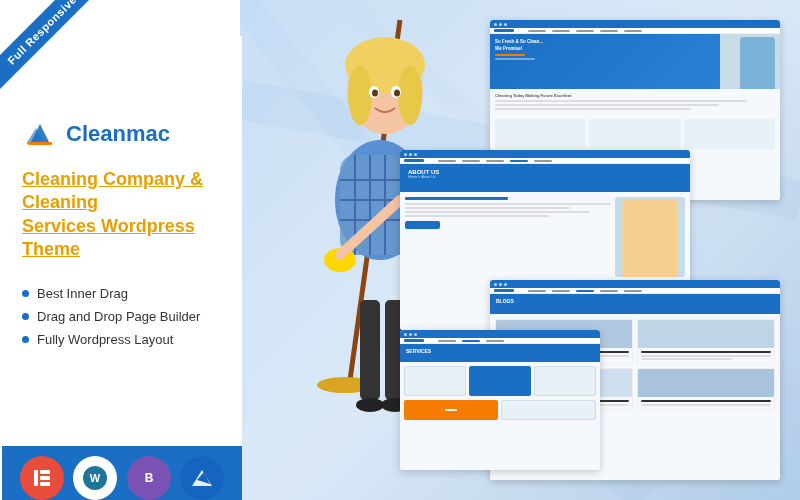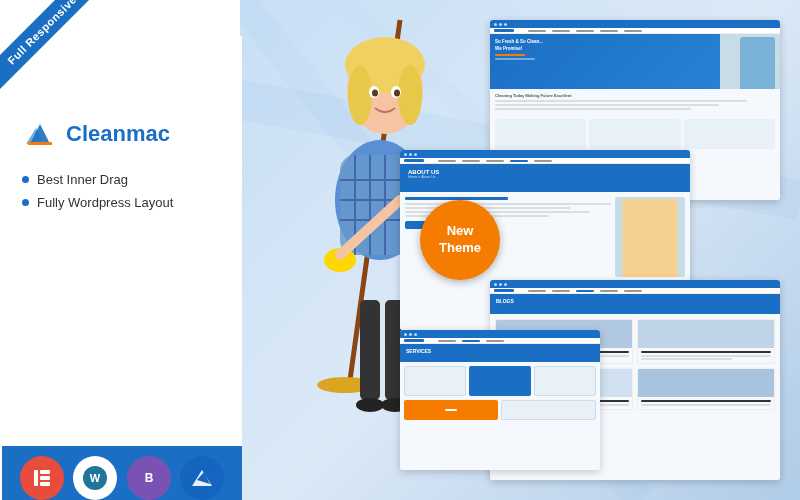--- a/index.html
+++ b/index.html
@@ -295,23 +295,28 @@
   <div class="logo-area">
 
     <svg class="logo-icon" viewBox="0 0 36 36" xmlns="http://www.w3.org/2000/svg">
       <polygon points="8,28 18,8 28,28" fill="#1a6fc4" opacity="0.9"></polygon>
       <polygon points="4,28 14,12 20,24" fill="#1a6fc4" opacity="0.6"></polygon>
       <rect x="6" y="26" width="24" height="3" rx="1" fill="#f57c00"></rect>
     </svg>
     <span class="logo-text">Cleanmac</span>
   </div>
 
+  <div class="main-title">
+    <span>Cleaning Company &amp; Cleaning</span><br>
+    <span>Services </span><span style="color:#e8a000;text-decoration:underline;">Wordpress</span><span> Theme</span>
+  </div>
 
   <ul class="feature-list">
     <li>Best Inner Drag</li>
+    <li>Drag and Drop Page Builder</li>
     <li>Fully Wordpress Layout</li>
   </ul>
 
   <div class="bottom-blue">
 
     <div class="badge-icon badge-elementor" title="Elementor">
       <svg width="24" height="24" viewBox="0 0 24 24">
           <rect x="4" y="4" width="4" height="16" rx="1" fill="#fff"></rect>
           <rect x="10" y="4" width="10" height="4" rx="1" fill="#fff"></rect>
           <rect x="10" y="10" width="10" height="4" rx="1" fill="#fff"></rect>
@@ -564,20 +569,14 @@
           <div style="flex:1;height:20px;background:#f57c00;border-radius:2px;display:flex;align-items:center;justify-content:center;">
             <div style="width:12px;height:2px;background:#fff;border-radius:1px;"></div>
           </div>
           <div style="flex:1;height:20px;background:#e8f0f8;border-radius:2px;border:1px solid #d0dce8;"></div>
         </div>
       </div>
     </div>
 
   </div>
 
-  <div class="new-theme-badge">
-    <div>
-      <div>New</div>
-      <div>Theme</div>
-    </div>
-  </div>
 
 </div>
 
 </body></html>

